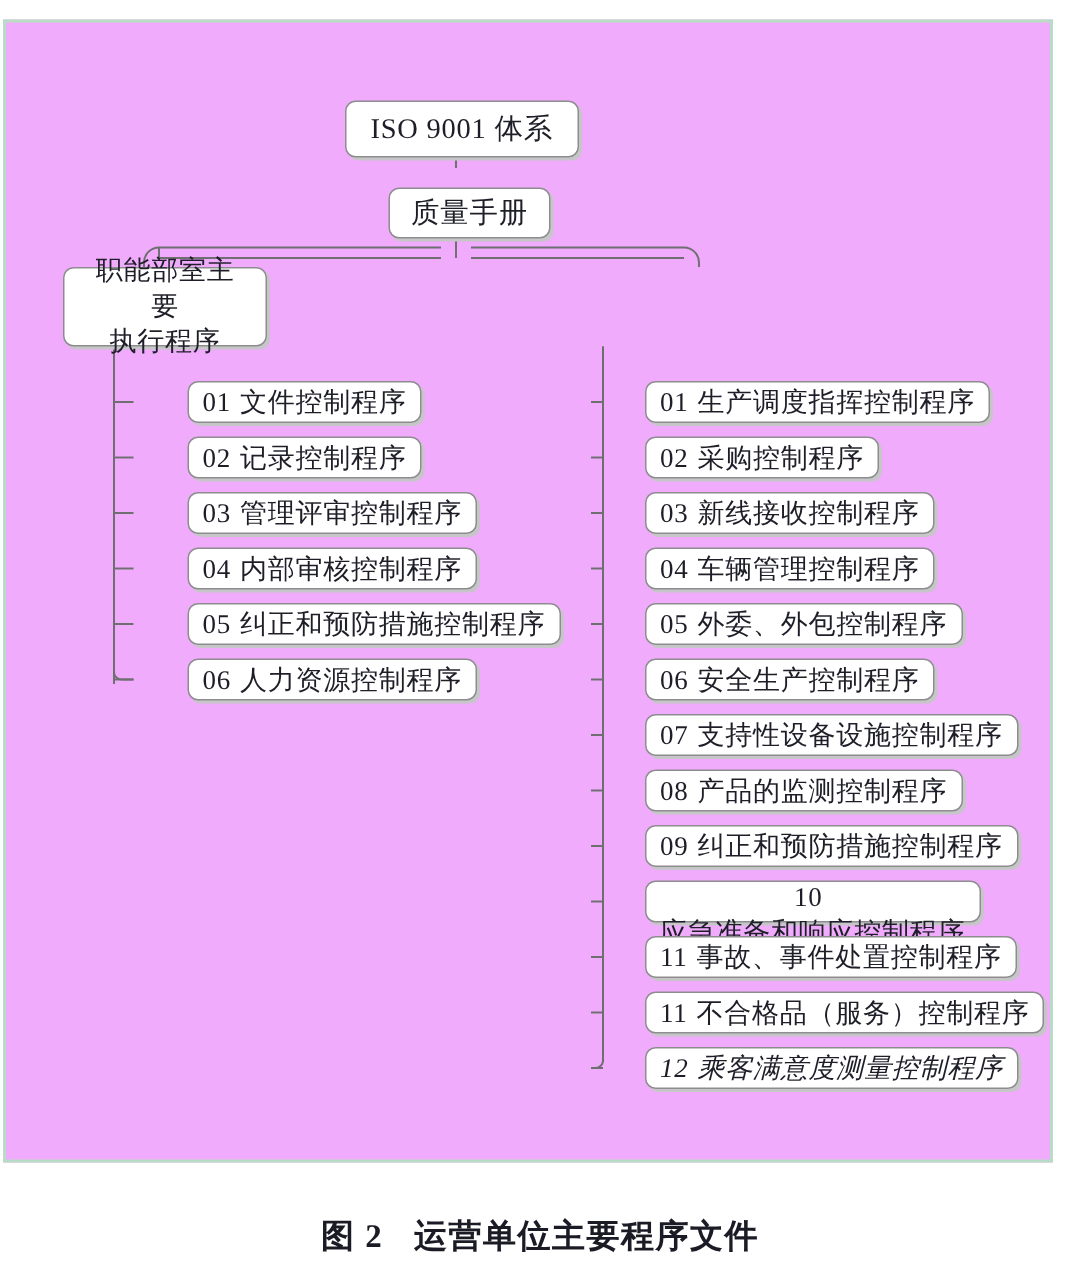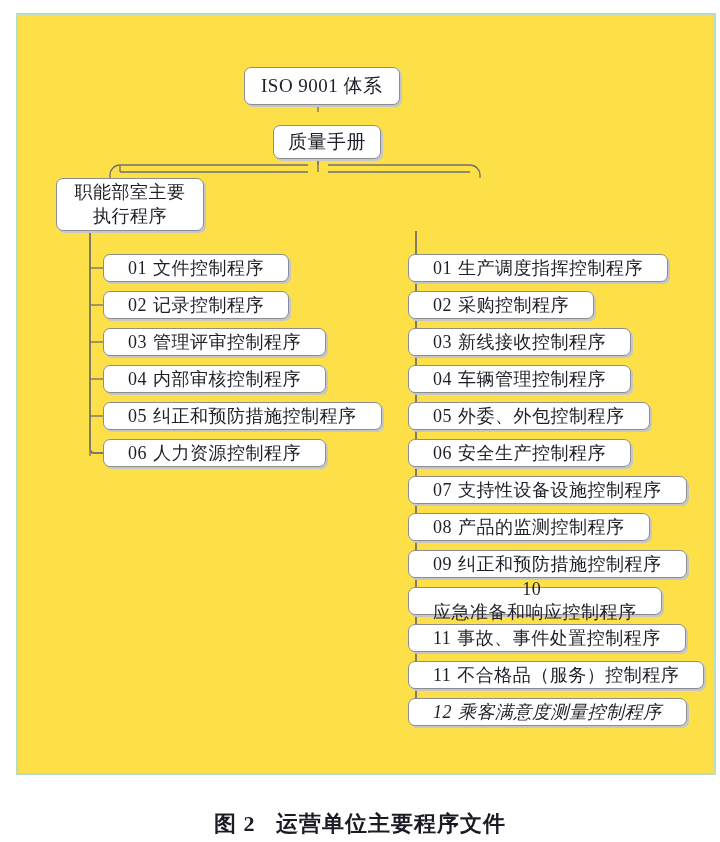--- a/index.html
+++ b/index.html
@@ -13,27 +13,27 @@
     height: 842px;
     font-family: "Liberation Serif", "DejaVu Serif", serif;
     color: #1e1e28;
     position: relative;
     overflow: hidden;
   }
 
   
   #figure-frame {
     position: absolute;
-    left: 16px;
+    left: 2px;
     top: 13px;
     width: 700px;
     height: 762px;
     box-sizing: border-box;
     border: 2px solid #b9ddc4;
-    background: #fde047;
+    background: #f0abfc;
   }
 
   #diagram-canvas {
     position: absolute;
     left: 0;
     top: 0;
     width: 700px;
     height: 762px;
   }
 
@@ -85,28 +85,29 @@
 
   .node-branch {
     height: 53px;
     padding: 0 12px;
     font-size: 18px;
     line-height: 1.32;
     text-align: center;
     white-space: normal;
     flex-direction: column;
   }
-  .node-branch.left  { left: 38px;  top: 163px; width: 148px; }
+  .node-branch.left  { left: 38px;  top: 163px; width: 136px; }
   .node-branch.right { left: 345px; top: 163px; width: 155px; }
 
   .node-item {
     height: 28px;
-    padding: 0 24px;
+    padding: 0 9px;
     font-size: 18px;
-    justify-content: center;
+    justify-content: space-between;
+    margin-left: 36px;
   }
   .col-left .node-item  { left: 85px; }
   .col-right .node-item { left: 390px; }
 
   .item-num {
     margin-right: 6px;
     font-family: "Liberation Serif", "DejaVu Serif", serif;
   }
 
   

